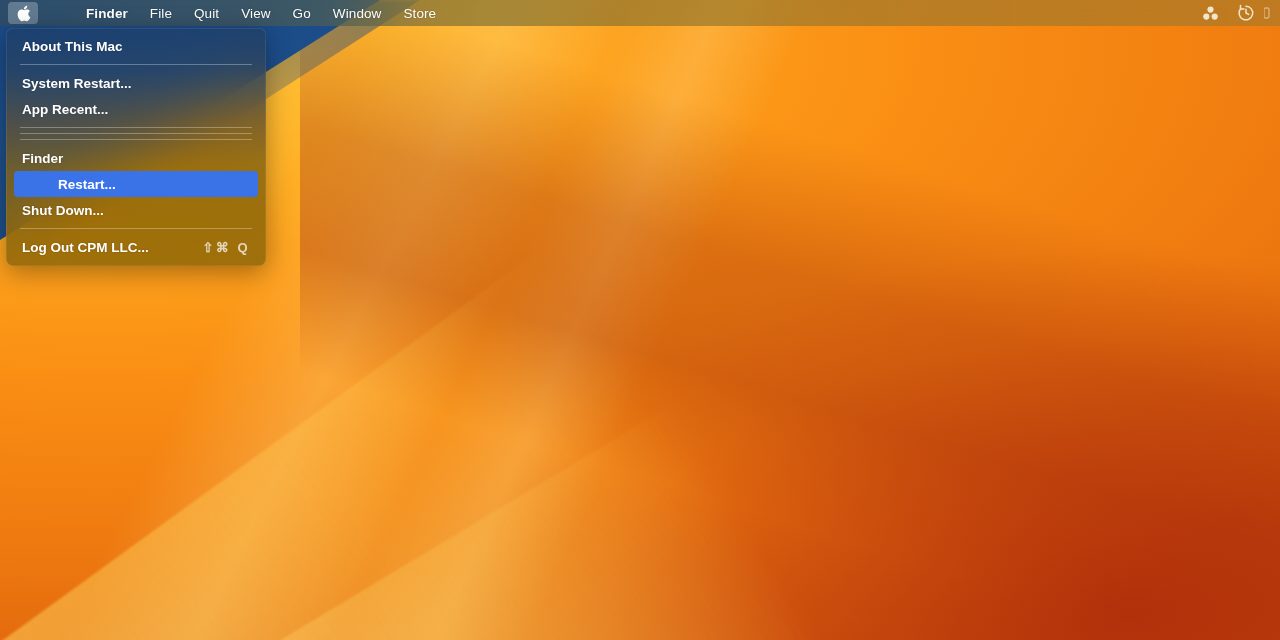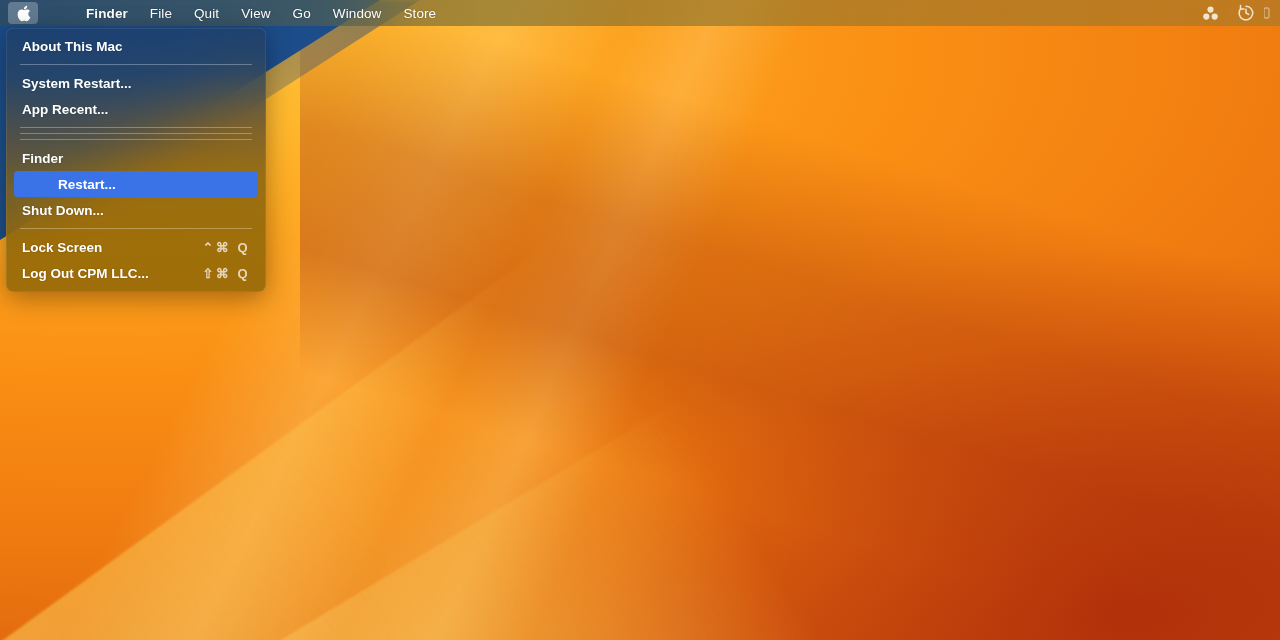--- a/index.html
+++ b/index.html
@@ -248,22 +248,18 @@
     <div class="menu-row selected">
       <span class="label">Restart...</span>
     </div>
     <div class="menu-row">
       <span class="label">Shut Down...</span>
     </div>
 
     <div class="menu-sep"></div>
 
     <div class="menu-row">
-      <span class="label">Lock Screen</span>
-      <span class="shortcut">⌃⌘ Q</span>
-    </div>
-    <div class="menu-row">
       <span class="label">Log Out CPM LLC...</span>
       <span class="shortcut">⇧⌘ Q</span>
     </div>
   </div>
 
 </div>
 
 </body></html>

